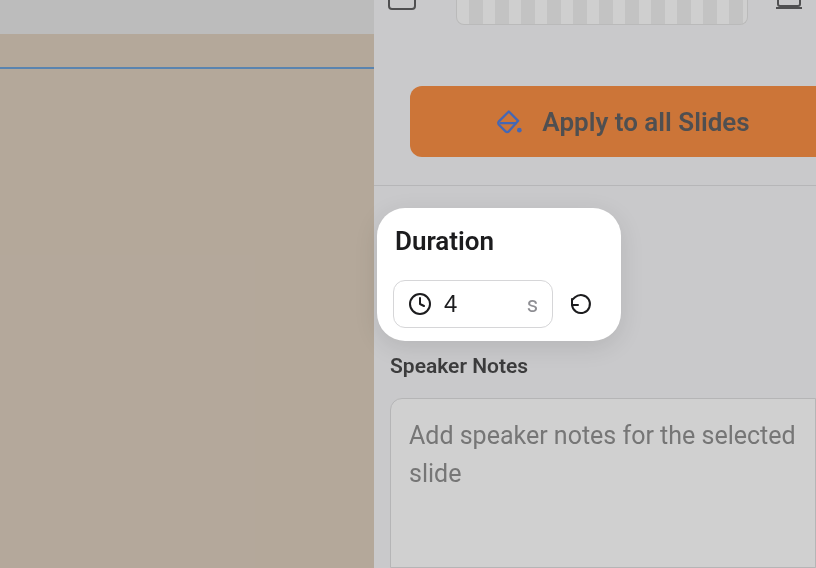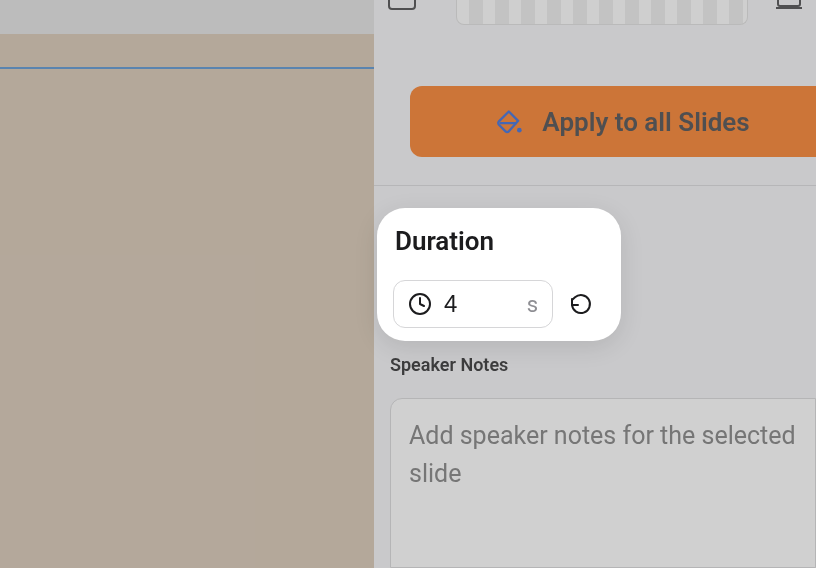--- a/index.html
+++ b/index.html
@@ -177,21 +177,21 @@
     .undo-icon {
       width: 24px;
       height: 24px;
       flex-shrink: 0;
       cursor: pointer;
     }
     .speaker-notes-label {
       position: absolute;
       left: 390px;
       top: 354px;
-      font-size: 18px;
+      font-size: 21px;
       font-weight: 600;
       color: #1c1c1e;
     }
     .speaker-notes-area {
       position: absolute;
       left: 390px;
       top: 398px;
       width: 426px;
       height: 170px;
       background: #ffffff;

